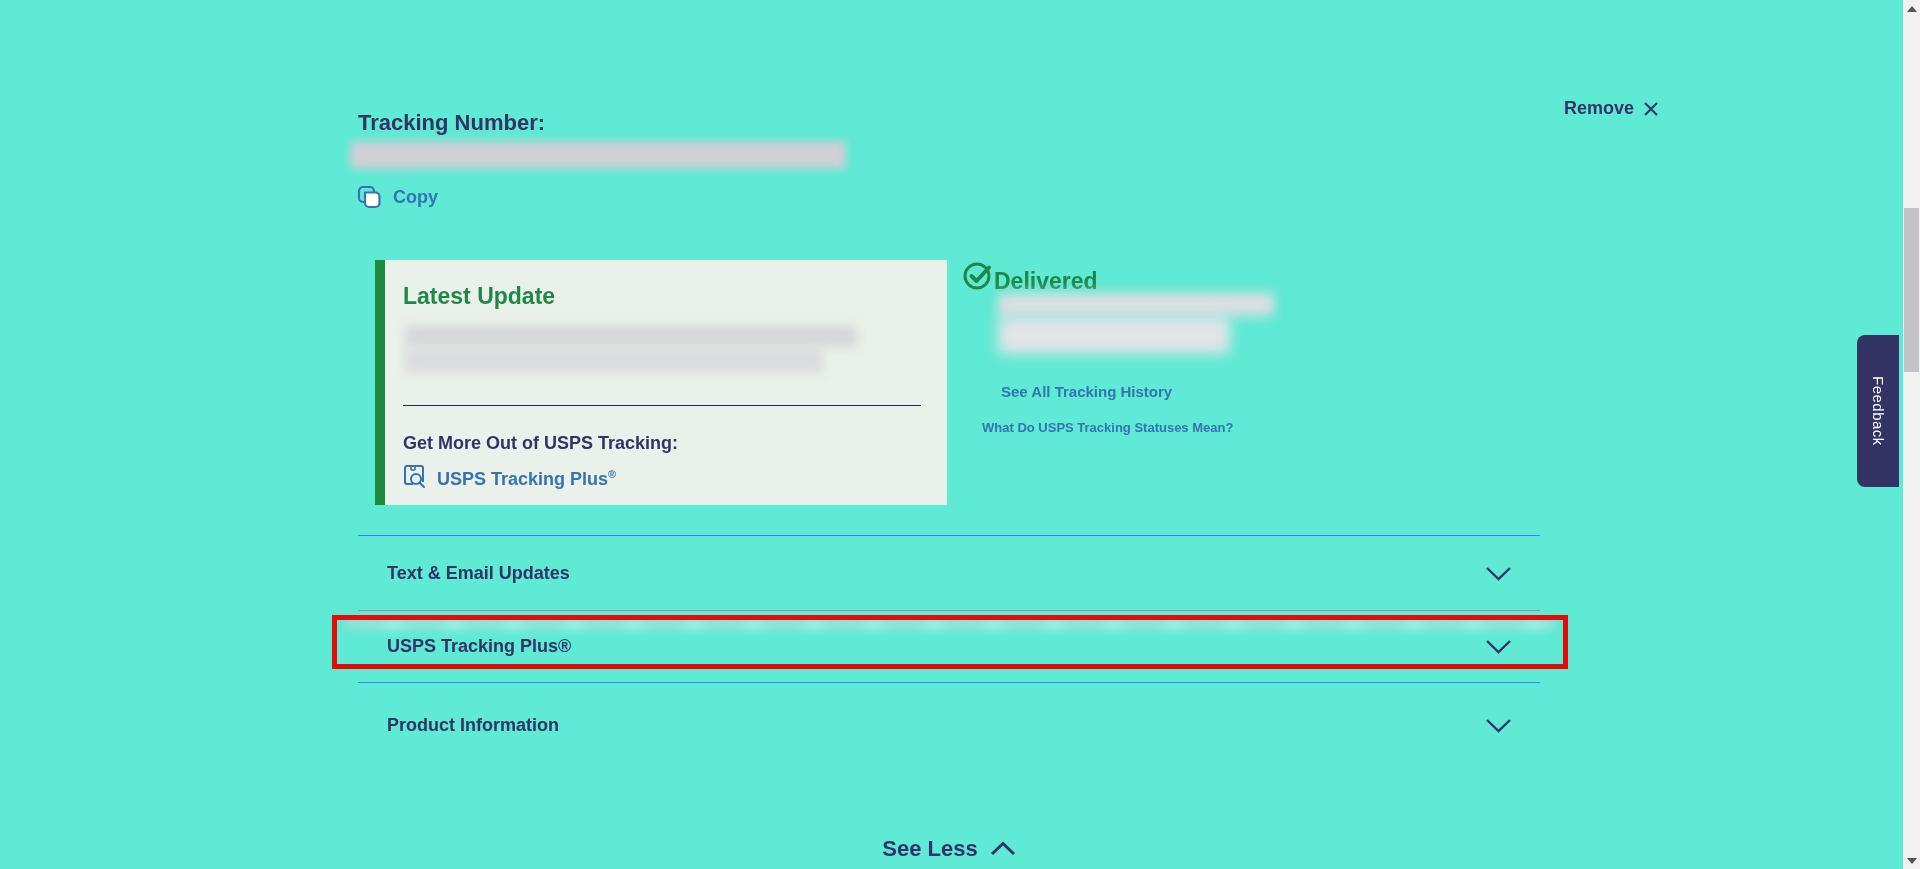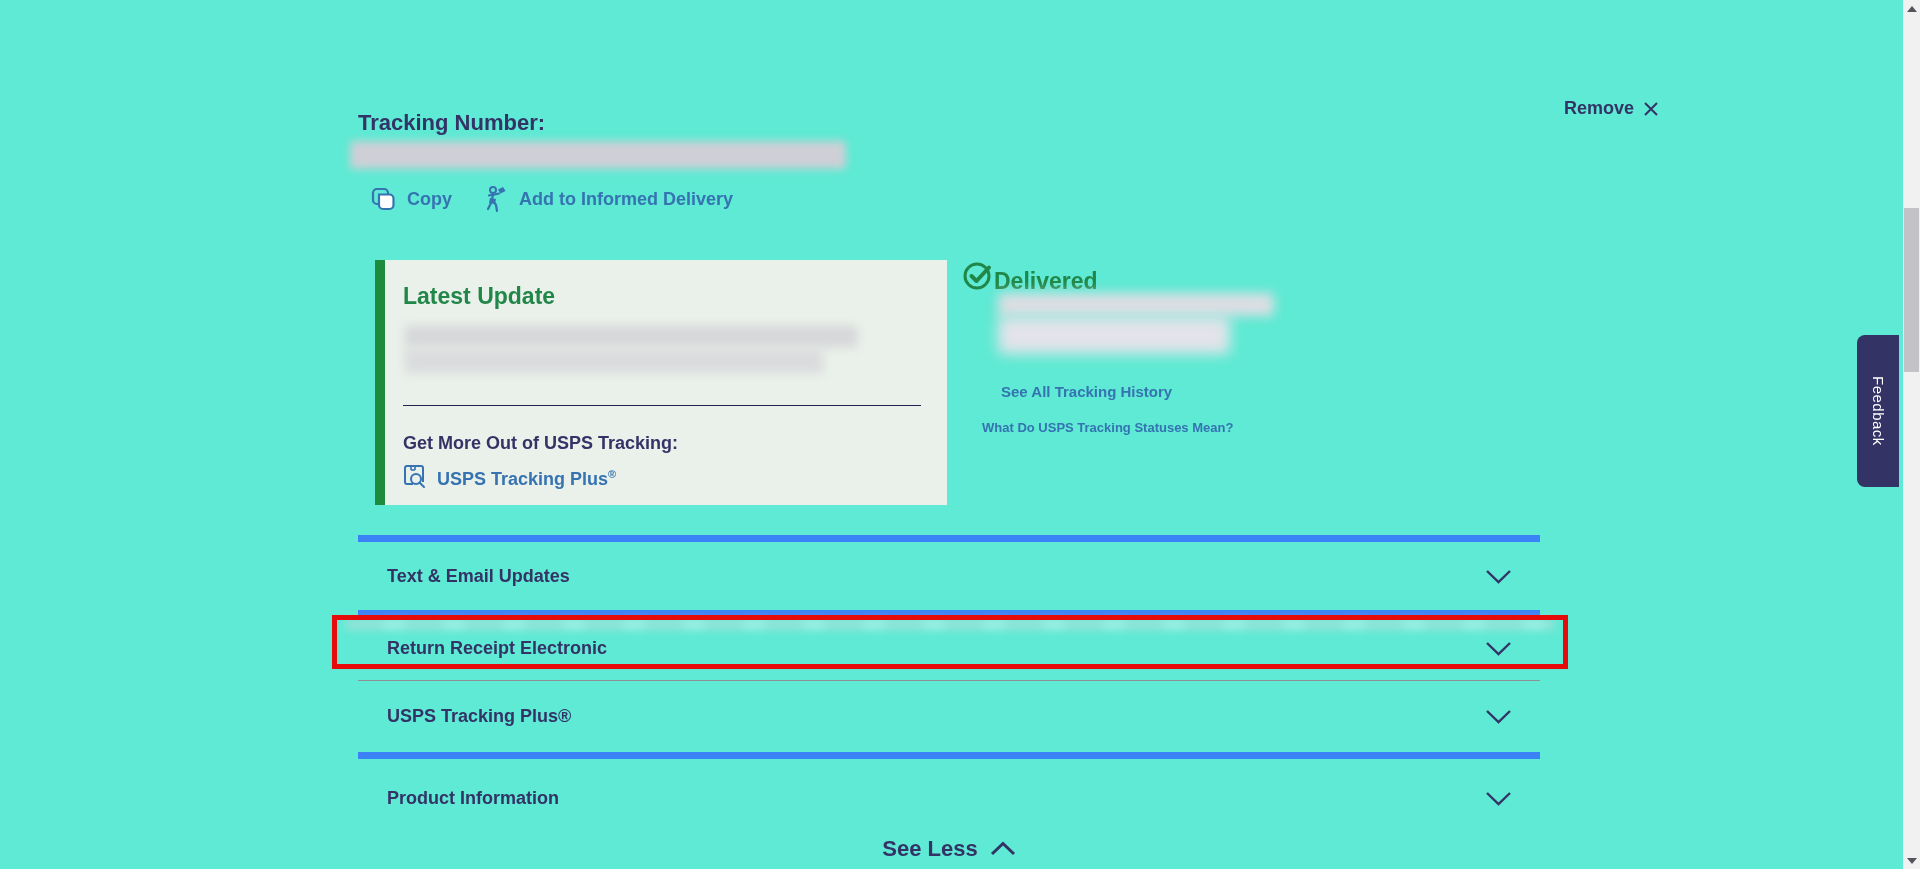--- a/index.html
+++ b/index.html
@@ -9,21 +9,21 @@
   
   .remove-btn{position:absolute;left:1564px;top:98px;display:flex;align-items:center;gap:9px;
     color:#333366;font-size:18px;font-weight:bold;cursor:pointer;background:none;border:none;padding:0;
     font-family:"Liberation Sans",sans-serif;}
   .remove-btn svg{display:block;}
 
   
   .tracking-label{position:absolute;left:358px;top:110px;font-size:22px;font-weight:bold;color:#333366;}
   .tracking-blur{position:absolute;left:350px;top:141px;width:496px;height:28px;background:#cfcfd6;
     border-radius:3px;filter:blur(4px);}
-  .actions{position:absolute;left:371px;top:185px;display:flex;align-items:center;gap:30px;}
+  .actions{position:absolute;left:357px;top:185px;display:flex;align-items:center;}
   .action-link{display:flex;align-items:center;gap:11px;background:none;border:none;padding:0;cursor:pointer;
     color:#3573b1;font-size:18px;font-weight:bold;font-family:"Liberation Sans",sans-serif;}
   .action-link svg{display:block;}
 
   
   .latest-card{position:absolute;left:375px;top:260px;width:572px;height:245px;background:#eaf0ea;}
   .latest-bar{position:absolute;left:0;top:0;width:10px;height:100%;background:#1e8a3c;}
   .latest-title{position:absolute;left:28px;top:23px;font-size:23px;font-weight:bold;color:#218748;}
   .lu-blur1{position:absolute;left:30px;top:66px;width:452px;height:21px;background:#d6d7d9;border-radius:3px;filter:blur(5px);}
   .lu-blur2{position:absolute;left:30px;top:89px;width:418px;height:24px;background:#dadbdd;border-radius:3px;filter:blur(5px);}
@@ -39,21 +39,21 @@
   .delivered-title{font-size:23px;font-weight:bold;color:#218748;}
   .dl-blur1{position:absolute;left:998px;top:293px;width:276px;height:23px;background:#dddde3;border-radius:3px;filter:blur(6px);}
   .dl-blur2{position:absolute;left:998px;top:316px;width:232px;height:38px;background:#e3e3e9;border-radius:3px;filter:blur(7px);}
   .see-all-link{position:absolute;left:1001px;top:383px;background:none;border:none;padding:0;cursor:pointer;
     color:#3573b1;font-size:15px;font-weight:bold;font-family:"Liberation Sans",sans-serif;}
   .statuses-link{position:absolute;left:982px;top:420px;background:none;border:none;padding:0;cursor:pointer;
     color:#3573b1;font-size:13px;font-weight:bold;font-family:"Liberation Sans",sans-serif;}
 
   
   .accordion{position:absolute;left:358px;top:535px;width:1182px;}
-  .acc-row{position:relative;border-top:7px solid #3b82f6;display:flex;align-items:center;
+  .acc-row{position:relative;border-top:1px solid #3b82f6;display:flex;align-items:center;
     justify-content:space-between;padding:0 28px 0 29px;box-sizing:border-box;cursor:pointer;}
   .acc-row .acc-label{font-size:18px;font-weight:bold;color:#333366;}
   .acc-row svg{display:block;}
   .row-1{height:75px;}
   .row-2{height:70px;}
   .row-3{height:72px;}
   .row-4{height:86px;border-bottom:none;}
   .row-3{border-top:1px solid #8f8f94;}
 
   
@@ -102,33 +102,20 @@
   <div class="actions">
     <button class="action-link">
       <span>
         <svg width="25" height="25" viewBox="0 0 25 25" fill="none">
           <rect x="2" y="2" width="15" height="15" rx="4" stroke="#3573b1" stroke-width="2.2"></rect>
           <path d="M8 7.5 h10.5 a4 4 0 0 1 4 4 V18 a4 4 0 0 1 -4 4 H12 a4 4 0 0 1 -4-4 Z" fill="#fff" stroke="#3573b1" stroke-width="2.2"></path>
         </svg>
       </span>
       <span>Copy</span>
     </button>
-    <button class="action-link">
-      <span>
-        <svg width="26" height="28" viewBox="0 0 26 28" fill="none">
-          <circle cx="11" cy="5" r="3" stroke="#3573b1" stroke-width="2"></circle>
-          <path d="M11 8 L10 16 L6 24 M10.5 15 L14 20 L15 26" stroke="#3573b1" stroke-width="2.2" stroke-linecap="round"></path>
-          <path d="M10.5 10 L17 8.5" stroke="#3573b1" stroke-width="2.2" stroke-linecap="round"></path>
-          <path d="M7 10.5 L10.5 9.5" stroke="#3573b1" stroke-width="2.2" stroke-linecap="round"></path>
-          <path d="M16 4.5 l5-2.5 2.5 4 -5 2.5 Z" fill="#3573b1"></path>
-          <path d="M8 13 l6 1 -1 5 -6-1 Z" fill="#3573b1"></path>
-        </svg>
-      </span>
-      <span>Add to Informed Delivery</span>
-    </button>
   </div>
 
   <div class="latest-card">
     <div class="latest-bar"></div>
     <div class="latest-title">Latest Update</div>
     <div class="lu-blur1"></div>
     <div class="lu-blur2"></div>
     <div class="latest-divider"></div>
     <div class="latest-promo">Get More Out of USPS Tracking:</div>
     <button class="latest-plus">
@@ -161,28 +148,20 @@
 
   <div class="accordion">
     <div class="acc-row row-1">
       <span class="acc-label">Text &amp; Email Updates</span>
       <span>
         <svg width="27" height="15" viewBox="0 0 27 15">
             <path d="M2 2 L13.5 13 L25 2" stroke="#333366" stroke-width="2.4" fill="none"></path>
           </svg>
       </span>
     </div>
-    <div class="acc-row row-2">
-      <span class="acc-label">Return Receipt Electronic</span>
-      <span>
-        <svg width="27" height="15" viewBox="0 0 27 15">
-            <path d="M2 2 L13.5 13 L25 2" stroke="#333366" stroke-width="2.4" fill="none"></path>
-          </svg>
-      </span>
-    </div>
     <div class="acc-row row-3">
       <span class="acc-label">USPS Tracking Plus®</span>
       <span>
         <svg width="27" height="15" viewBox="0 0 27 15">
             <path d="M2 2 L13.5 13 L25 2" stroke="#333366" stroke-width="2.4" fill="none"></path>
           </svg>
       </span>
     </div>
     <div class="acc-row row-4">
       <span class="acc-label">Product Information</span>

